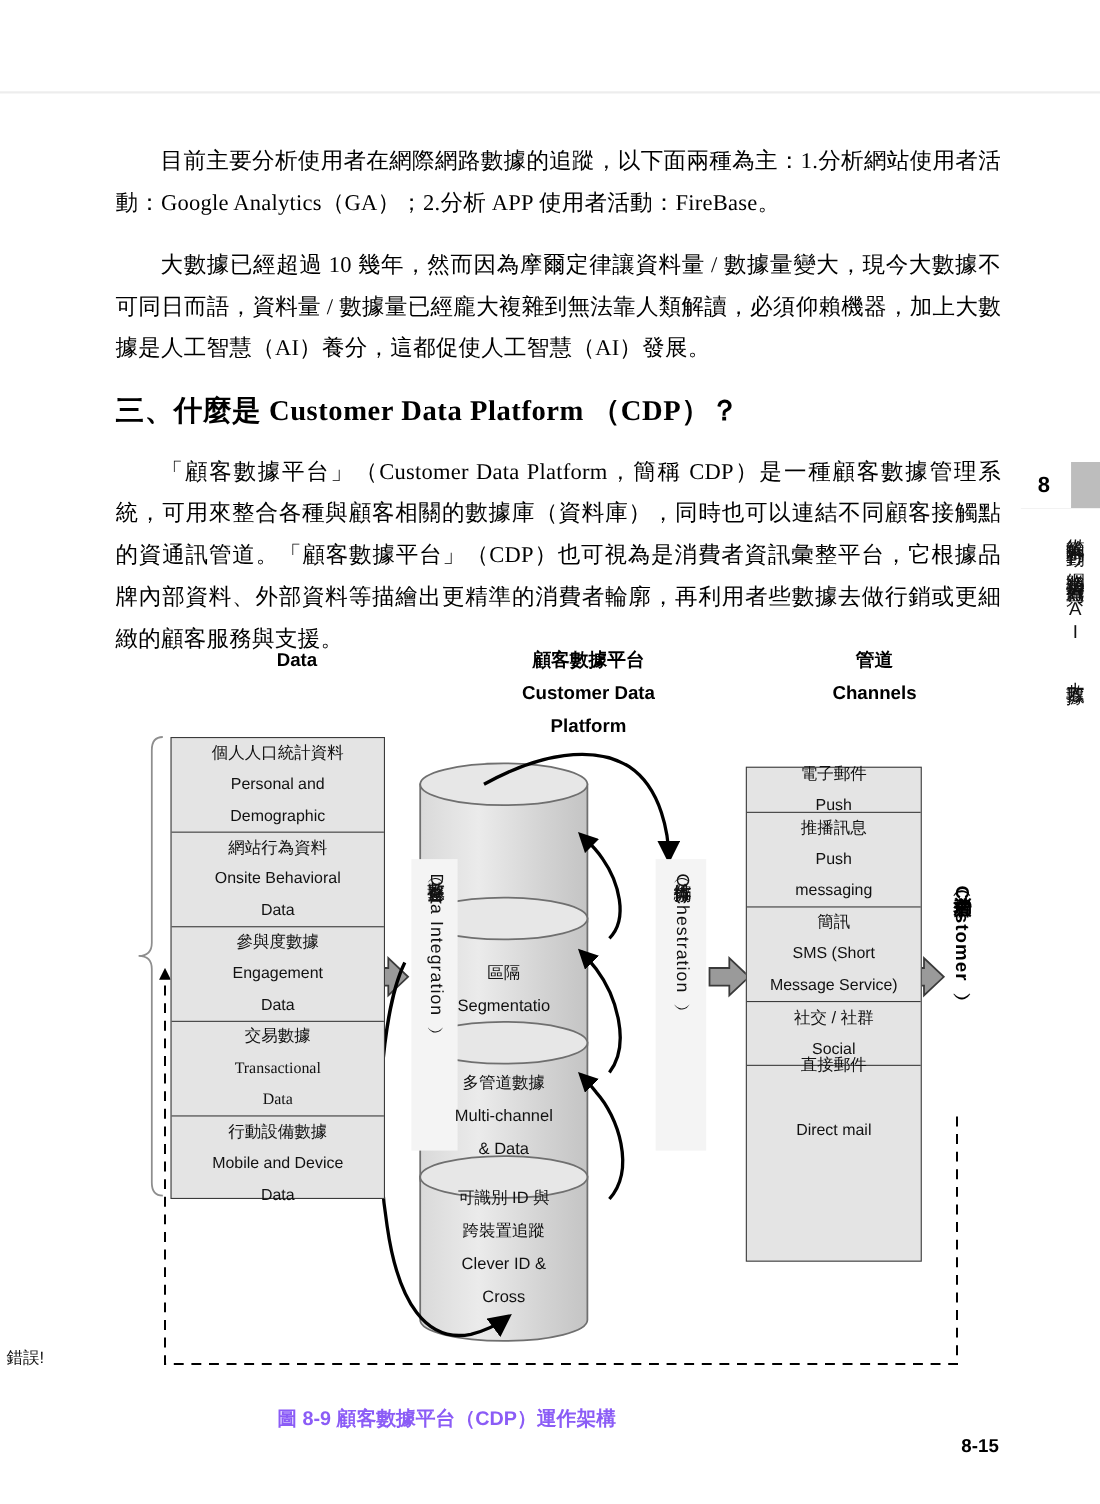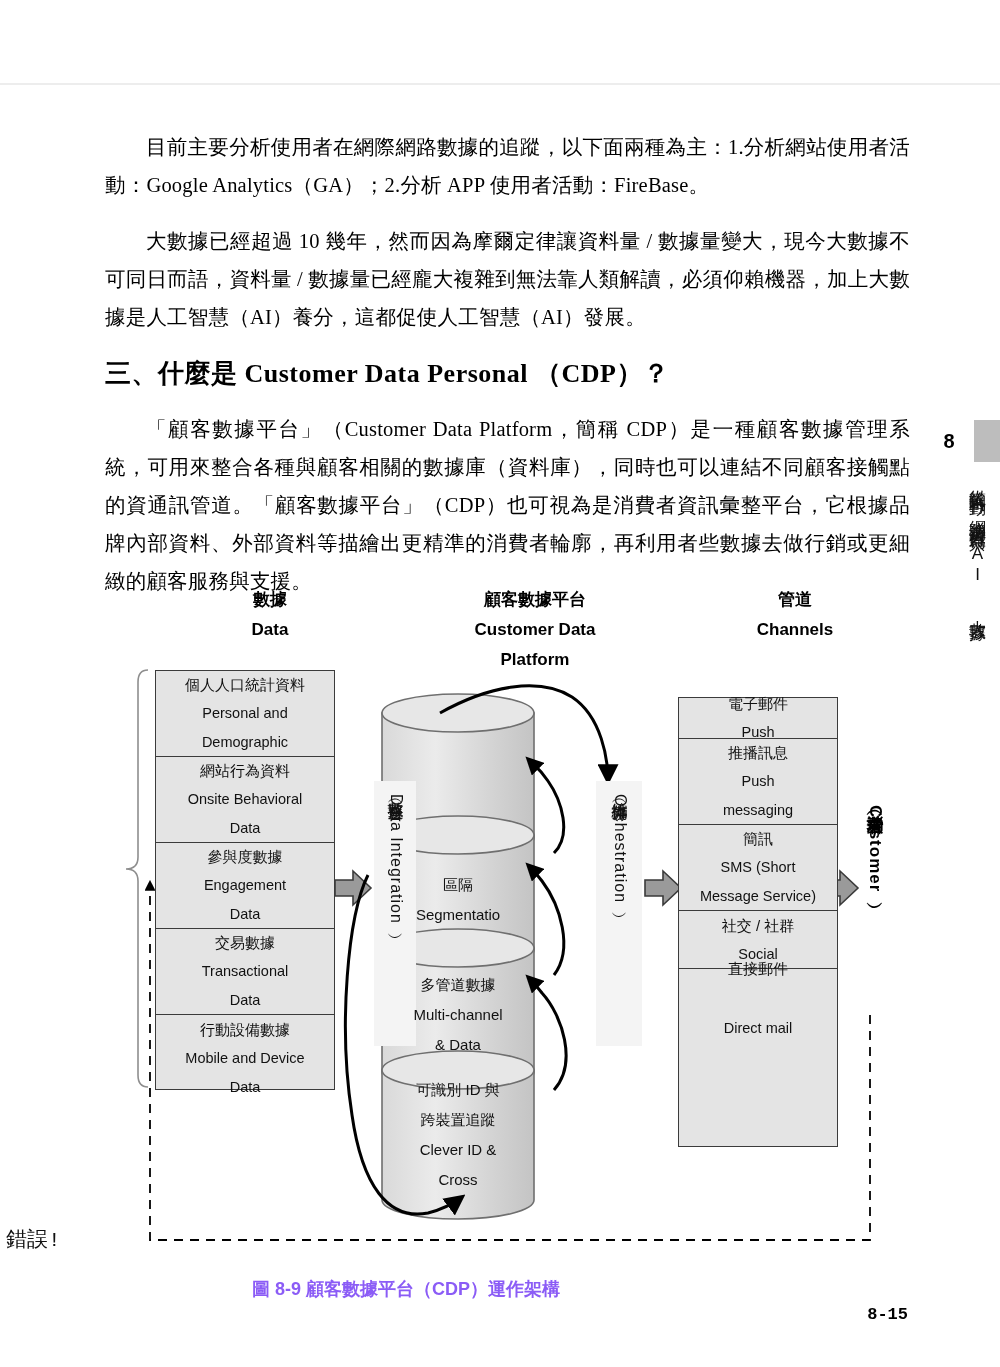--- a/index.html
+++ b/index.html
@@ -144,65 +144,64 @@
     font-family:"Liberation Sans", sans-serif;
     font-size:15px;
     line-height:30px;
     color:#111;
     pointer-events:none;
   }
 
   .err-label{
     position:absolute;
     left:6px; top:1225px;
-    font-family:Liberation Mono, monospace;
-    font-size:21px;
+    font-family:Liberation Sans, sans-serif;
+    font-size:15px;
     color:#111;
   }
 
   .fig-caption{
     position:absolute; left:0; top:1277px; width:812px;
     text-align:center;
     font-family:"Liberation Sans", sans-serif;
     font-weight:bold;
     font-size:18px;
     color:#8b5cf6;
   }
   .folio{
     position:absolute; right:92px; top:1305px;
-    font-family:Liberation Mono, monospace;
+    font-family:Liberation Sans, sans-serif;
     font-weight:bold;
     font-size:17px;
   }
 </style>
 </head>
 <body>
 
 <div class="page">
 
   <div class="top-rule"></div>
 
   <div class="content">
     <p class="para">目前主要分析使用者在網際網路數據的追蹤，以下面兩種為主：1.分析網站使用者活動：Google Analytics（GA）；2.分析 APP 使用者活動：FireBase。</p>
     <p class="para">大數據已經超過 10 幾年，然而因為摩爾定律讓資料量 / 數據量變大，現今大數據不可同日而語，資料量 / 數據量已經龐大複雜到無法靠人類解讀，必須仰賴機器，加上大數據是人工智慧（AI）養分，這都促使人工智慧（AI）發展。</p>
-    <h2 class="heading">三、什麼是 Customer Data Personal （CDP）？</h2>
+    <h2 class="heading">三、什麼是 Customer Data Platform （CDP）？</h2>
     <p class="para">「顧客數據平台」（Customer Data Platform，簡稱 CDP）是一種顧客數據管理系統，可用來整合各種與顧客相關的數據庫（資料庫），同時也可以連結不同顧客接觸點的資通訊管道。「顧客數據平台」（CDP）也可視為是消費者資訊彙整平台，它根據品牌內部資料、外部資料等描繪出更精準的消費者輪廓，再利用者些數據去做行銷或更細緻的顧客服務與支援。</p>
   </div>
 
   <div class="chap-tab">
     <div class="chap-hex">
       <span>8</span>
     </div>
   </div>
   <div class="chap-vtext">從策略到行動：網路消費者行為與 AI 大數據</div>
 
   <div class="figure">
 
     <div class="col-title" style="left:60px;top:0;width:200px;">
-      <div>數據</div>
       <div>Data</div>
     </div>
     <div class="col-title" style="left:320px;top:0;width:210px;">
       <div>顧客數據平台</div>
       <div>Customer Data</div>
       <div>Platform</div>
     </div>
     <div class="col-title" style="left:585px;top:0;width:200px;">
       <div>管道</div>
       <div>Channels</div>
@@ -262,37 +261,37 @@
 
       <path d="M 444 268 C 462 250 452 216 438 196 C 430 184 424 180 418 174" fill="none" stroke="#000" stroke-width="3" marker-end="url(#ahs)"></path>
       <path d="M 444 390 C 464 364 450 320 432 296 C 426 288 422 284 418 280" fill="none" stroke="#000" stroke-width="3" marker-end="url(#ahs)"></path>
       <path d="M 444 505 C 468 478 452 430 432 408 C 426 400 422 396 418 392" fill="none" stroke="#000" stroke-width="3" marker-end="url(#ahs)"></path>
 
       <path d="M 258 290 C 238 330 228 440 242 530 C 252 600 278 636 318 628 C 334 624 344 618 352 612" fill="none" stroke="#000" stroke-width="3" marker-end="url(#ah)"></path>
 
       <path d="M 760 430 L 760 655 L 40 655 L 40 297" fill="none" stroke="#000" stroke-width="1.8" stroke-dasharray="9 7" marker-end="url(#ahs)"></path>
     </svg>
 
-    <div class="stack" style="left:45px;top:85px;width:180px;height:420px;">
+    <div class="stack" style="left:45px;top:85px;width:195px;height:420px;">
       <div class="cell" style="height:86px;">
         <div class="zh">個人人口統計資料</div>
         <div>Personal and</div>
         <div>Demographic</div>
       </div>
       <div class="cell" style="height:86px;">
         <div class="zh">網站行為資料</div>
         <div>Onsite Behavioral</div>
         <div>Data</div>
       </div>
       <div class="cell" style="height:86px;">
         <div class="zh">參與度數據</div>
         <div>Engagement</div>
         <div>Data</div>
       </div>
-      <div class="cell" style="height:86px;">
+      <div class="cell" style="height:86px;font-family:Liberation Serif, serif;">
         <div class="zh">交易數據</div>
         <div>Transactional</div>
         <div>Data</div>
       </div>
       <div class="cell" style="height:86px;">
         <div class="zh">行動設備數據</div>
         <div>Mobile and Device</div>
         <div>Data</div>
       </div>
     </div>

